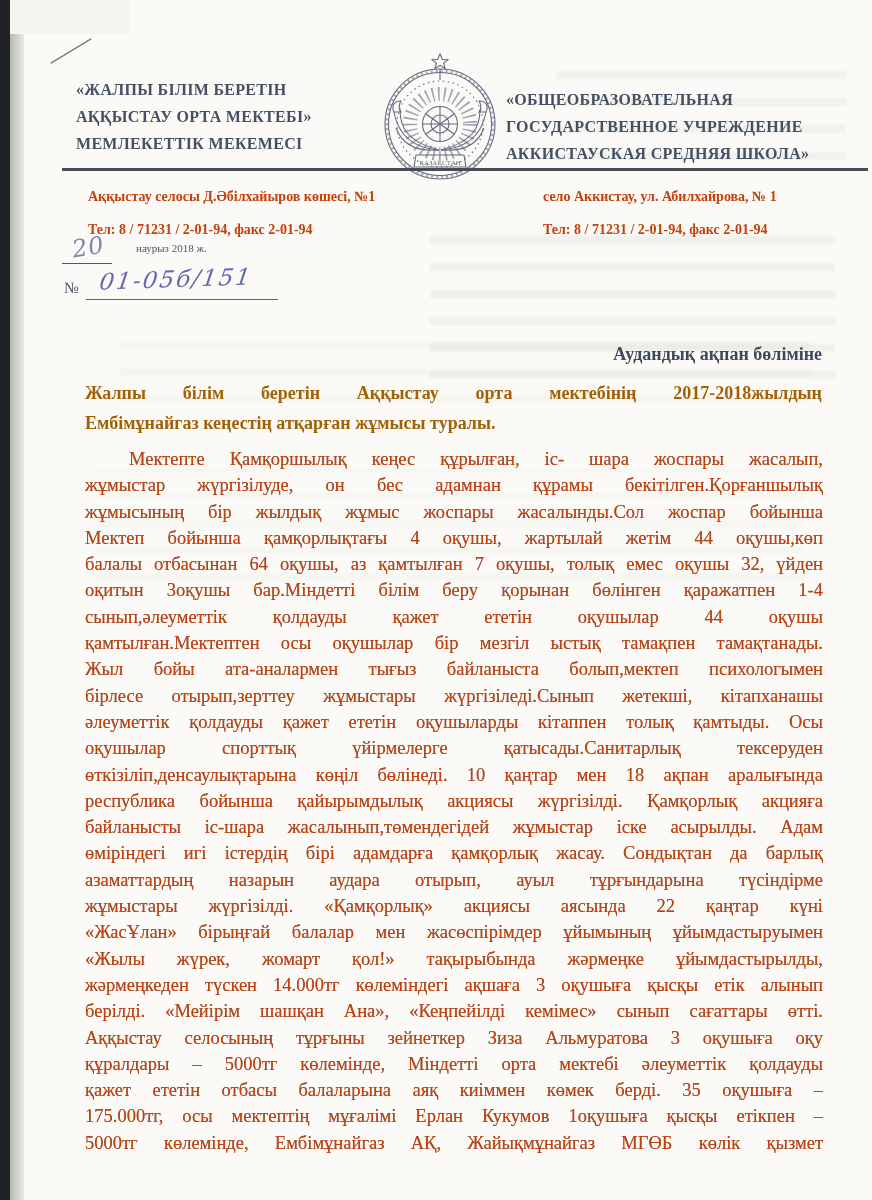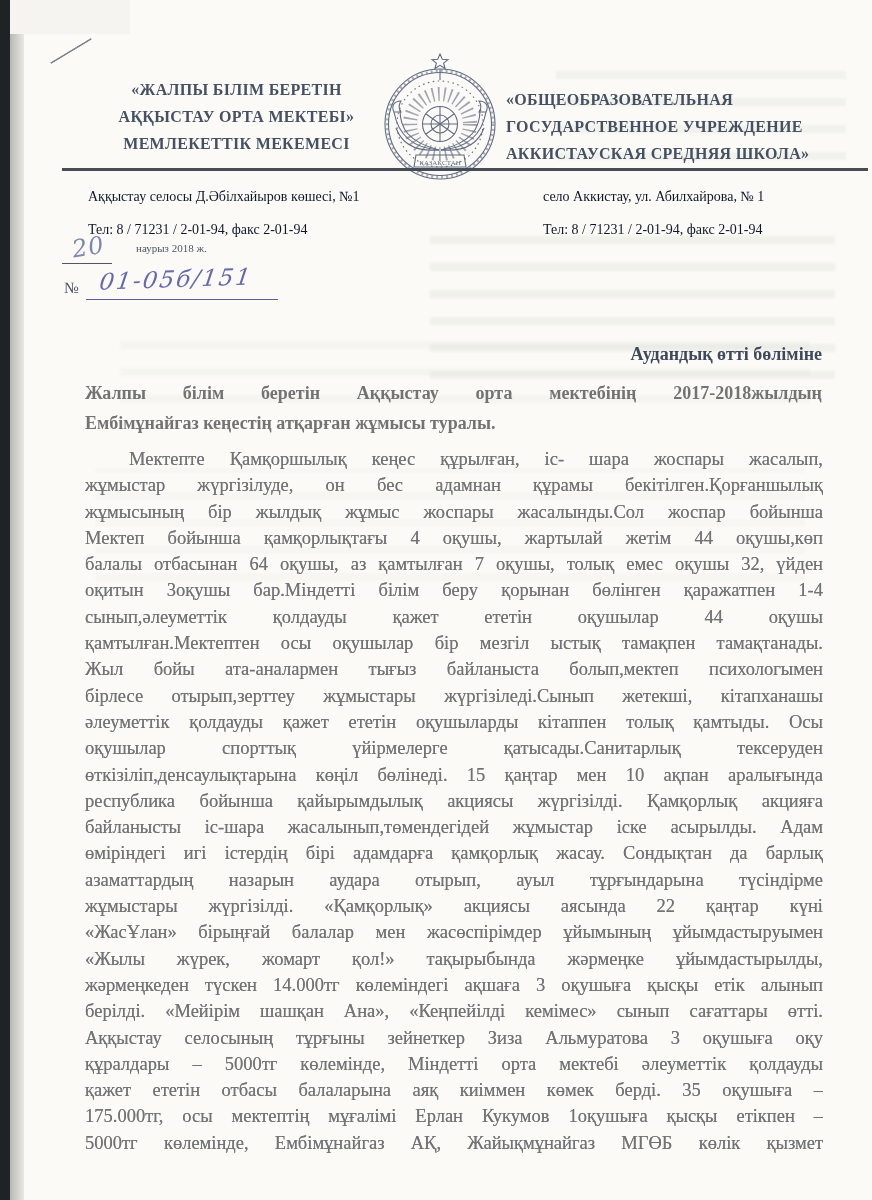--- a/index.html
+++ b/index.html
@@ -20,28 +20,28 @@
   .edge-topwhite { position:absolute; left:10px; top:0; width:120px; height:34px; background:#f5f4f0; }
 
   .pen-slash {
     position:absolute; left:47px; top:50px; width:48px; height:0;
     border-top:2.5px solid #7c818b; border-radius:2px;
     transform:rotate(-31deg);
   }
 
   .org { position:absolute; font-weight:bold; font-size:16px; line-height:27px;
          color:#455063; letter-spacing:0.3px; }
-  .org-left  { left:84px;  top:76px; width:305px;text-align:center; }
+  .org-left  { left:76px;  top:76px; width:305px; }
   .org-right { left:506px; top:86px; width:350px; }
 
   .emblem { position:absolute; left:376px; top:52px; }
 
   .rule { position:absolute; left:62px; top:168px; width:806px; height:3px; background:#464d57; }
 
-  .addr { position:absolute; font-size:14px; line-height:33px; color:#0f172a; }
+  .addr { position:absolute; font-size:14px; line-height:33px; color:#c2410c;font-weight:bold; }
   .addr-left  { left:88px;  top:180px; }
   .addr-right { left:543px; top:180px; }
 
   .date-hand {
     position:absolute; left:72px; top:233px;
     font-family:"DejaVu Serif", serif; font-style:italic;
     font-size:24px; color:#7c88ac; transform:rotate(-9deg); letter-spacing:1px;
   }
   .date-underline { position:absolute; left:62px; top:263px; width:50px; border-top:1.5px solid #4e5667; }
   .date-printed { position:absolute; left:136px; top:242px; font-size:11px; color:#4d5568; }
@@ -53,28 +53,28 @@
     transform:skewX(-10deg) rotate(-2deg);
   }
   .num-underline { position:absolute; left:86px; top:299px; width:192px; border-top:1.5px solid #5a5f9b; }
 
   .addressee {
     position:absolute; left:85px; top:344px; width:737px;
     text-align:right; font-weight:bold; font-size:18px; color:#3f495c;
   }
   .subject {
     position:absolute; left:85px; top:378px; width:737px;
-    font-weight:bold; font-size:18px; line-height:30px; color:#737373;
+    font-weight:bold; font-size:18px; line-height:30px; color:#a16207;
   }
   .subject .l1 { text-align:justify; text-align-last:justify; }
   .subject .l2 { text-align:left; }
 
   .body-text {
     position:absolute; left:85px; top:446px; width:738px;
-    font-size:18.5px; color:#737373;
+    font-size:18.5px; color:#c2410c;
     text-shadow:0 0 0.4px rgba(80,90,112,.7);
   }
   .bline {
     height:26.3px; line-height:26.3px; overflow:hidden;
     text-align:justify; text-align-last:justify;
   }
   .bline.indent { text-indent:44px; }
 
   
   .ghost {
@@ -155,41 +155,41 @@
 </div>
 
 <div class="date-hand">20</div>
 <div class="date-underline"></div>
 <div class="date-printed">наурыз  2018 ж.</div>
 
 <div class="num-label">№</div>
 <div class="num-hand">01-05б/151</div>
 <div class="num-underline"></div>
 
-<div class="addressee">Аудандық өтті бөліміне</div>
+<div class="addressee">Аудандық ақпан бөліміне</div>
 
 <div class="subject">
   <div class="l1">Жалпы білім беретін Аққыстау орта мектебінің 2017-2018жылдың</div>
   <div class="l2">Ембімұнайгаз кеңестің атқарған жұмысы туралы.</div>
 </div>
 
 <div class="body-text">
   <div class="bline indent">Мектепте Қамқоршылық кеңес құрылған, іс- шара жоспары жасалып,</div>
   <div class="bline">жұмыстар жүргізілуде, он бес адамнан құрамы бекітілген.Қорғаншылық</div>
   <div class="bline">жұмысының бір жылдық жұмыс жоспары жасалынды.Сол жоспар бойынша</div>
   <div class="bline">Мектеп бойынша қамқорлықтағы 4 оқушы, жартылай жетім 44 оқушы,көп</div>
   <div class="bline">балалы отбасынан 64 оқушы, аз қамтылған 7 оқушы, толық емес оқушы 32, үйден</div>
   <div class="bline">оқитын 3оқушы бар.Міндетті білім беру қорынан бөлінген қаражатпен 1-4</div>
   <div class="bline">сынып,әлеуметтік қолдауды қажет ететін оқушылар 44 оқушы</div>
   <div class="bline">қамтылған.Мектептен осы оқушылар бір мезгіл ыстық тамақпен тамақтанады.</div>
   <div class="bline">Жыл бойы ата-аналармен тығыз байланыста болып,мектеп психологымен</div>
   <div class="bline">бірлесе отырып,зерттеу жұмыстары жүргізіледі.Сынып жетекші, кітапханашы</div>
   <div class="bline">әлеуметтік қолдауды қажет ететін оқушыларды кітаппен толық қамтыды. Осы</div>
   <div class="bline">оқушылар спорттық үйірмелерге қатысады.Санитарлық тексеруден</div>
-  <div class="bline">өткізіліп,денсаулықтарына көңіл бөлінеді. 15 қаңтар мен 10 ақпан аралығында</div>
+  <div class="bline">өткізіліп,денсаулықтарына көңіл бөлінеді. 10 қаңтар мен 18 ақпан аралығында</div>
   <div class="bline">республика бойынша қайырымдылық акциясы жүргізілді. Қамқорлық акцияға</div>
   <div class="bline">байланысты іс-шара жасалынып,төмендегідей жұмыстар іске асырылды. Адам</div>
   <div class="bline">өміріндегі игі істердің бірі адамдарға қамқорлық жасау. Сондықтан да барлық</div>
   <div class="bline">азаматтардың назарын  аудара  отырып, ауыл тұрғындарына түсіндірме</div>
   <div class="bline">жұмыстары жүргізілді. «Қамқорлық» акциясы аясында 22 қаңтар күні</div>
   <div class="bline">«ЖасҰлан» бірыңғай балалар  мен жасөспірімдер ұйымының ұйымдастыруымен</div>
   <div class="bline">«Жылы жүрек, жомарт қол!» тақырыбында жәрмеңке ұйымдастырылды,</div>
   <div class="bline">жәрмеңкеден түскен 14.000тг көлеміндегі ақшаға 3 оқушыға қысқы етік алынып</div>
   <div class="bline">берілді. «Мейірім шашқан Ана», «Кеңпейілді кемімес» сынып сағаттары өтті.</div>
   <div class="bline">Аққыстау селосының тұрғыны зейнеткер Зиза Альмуратова 3 оқушыға оқу</div>

